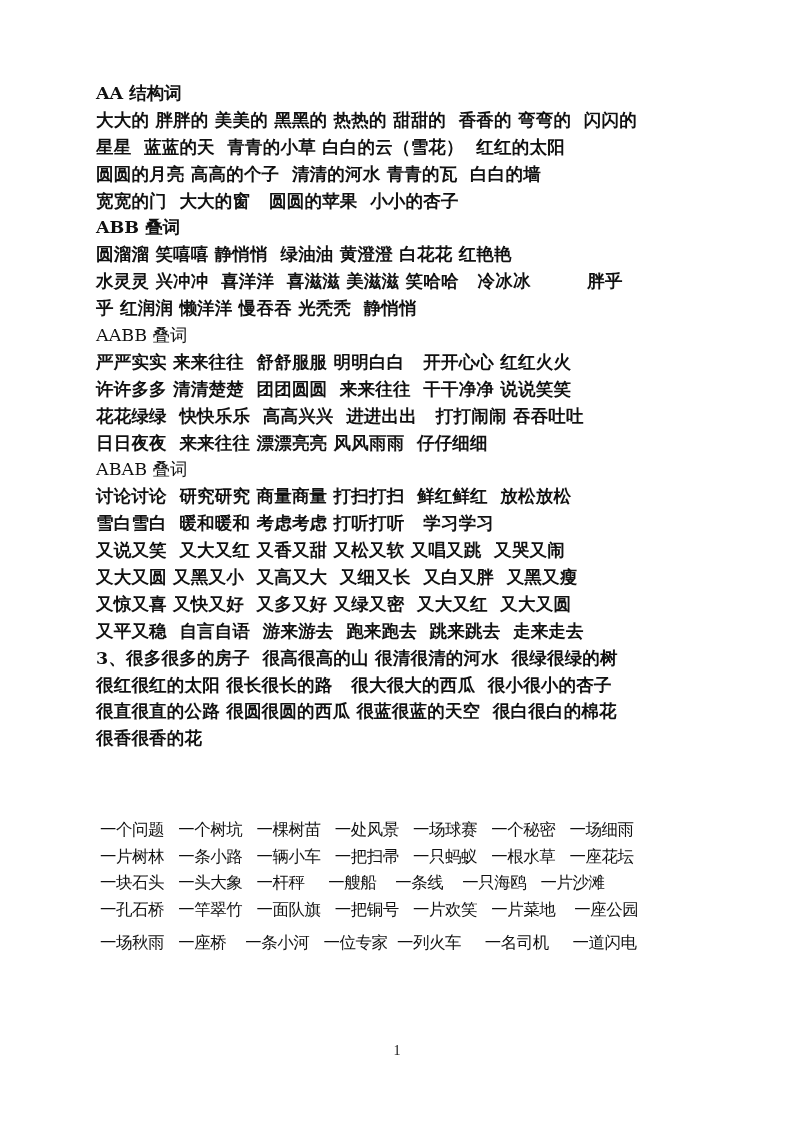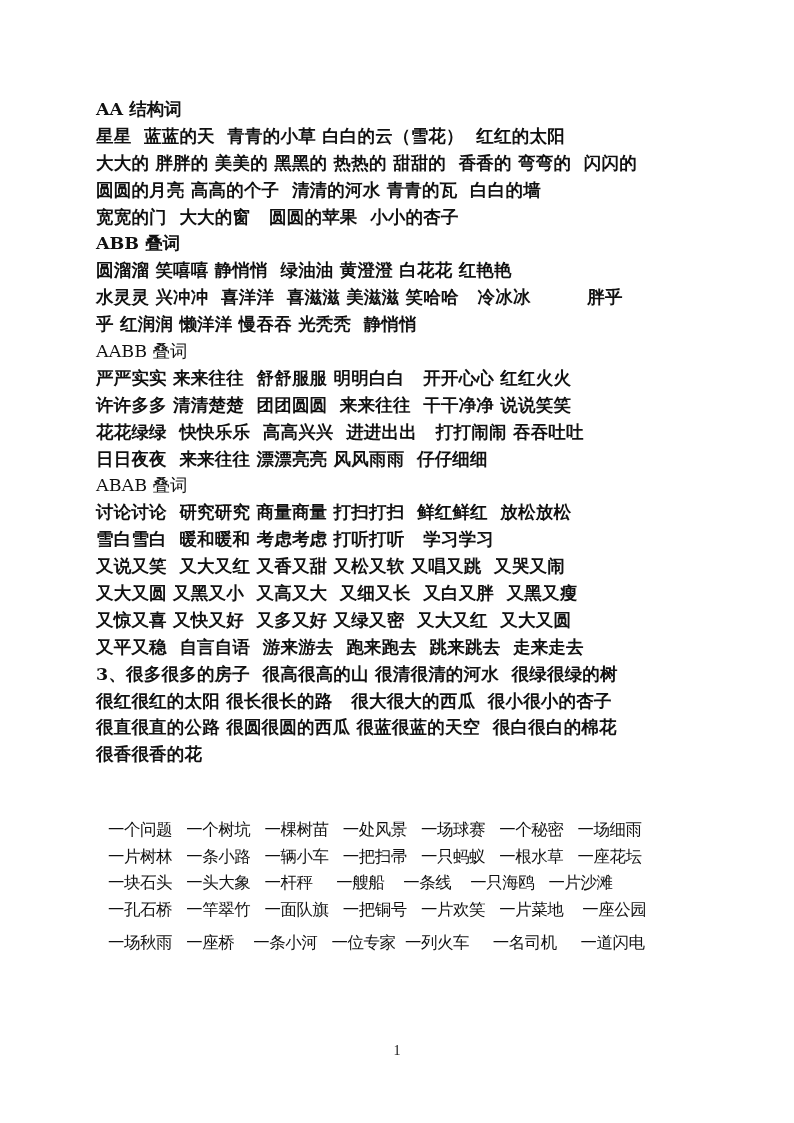--- a/index.html
+++ b/index.html
@@ -17,21 +17,21 @@
     .page {
       position: absolute;
       left: 0; top: 0;
       width: 794px;
       height: 1123px;
       background: #ffffff;
     }
     .content {
       position: absolute;
       left: 96px;
-      top: 96px;
+      top: 80px;
       width: 620px;
     }
     .line {
       white-space: pre;
       font-family: "DejaVu Serif", "Liberation Serif", serif;
       font-size: 17.5px;
       line-height: 26.9px;
       height: 26.9px;
       font-weight: bold;
       letter-spacing: 0.2px;
@@ -40,21 +40,21 @@
       white-space: pre;
       font-family: "DejaVu Serif", "Liberation Serif", serif;
       font-size: 17.5px;
       line-height: 26.9px;
       height: 26.9px;
     }
     .heading.bold { font-weight: bold; }
     .heading.normal { font-weight: normal; }
     .sans-block {
       position: absolute;
-      left: 108px;
+      left: 100px;
       top: 817px;
       width: 620px;
     }
     .sans-line {
       white-space: pre;
       font-family: "DejaVu Sans", "Liberation Sans", sans-serif;
       font-size: 16.5px;
       line-height: 26.7px;
       height: 26.7px;
       font-weight: normal;
@@ -73,22 +73,22 @@
       font-size: 14px;
     }
   </style>
 </head>
 <body>
 
 <div class="page">
   <div class="content">
 
     <div class="heading bold">AA 结构词</div>
+    <div class="line">大大的 胖胖的 美美的 黑黑的 热热的 甜甜的  香香的 弯弯的  闪闪的</div>
     <div class="line">星星  蓝蓝的天  青青的小草 白白的云（雪花）  红红的太阳</div>
-    <div class="line">大大的 胖胖的 美美的 黑黑的 热热的 甜甜的  香香的 弯弯的  闪闪的</div>
     <div class="line">圆圆的月亮 高高的个子  清清的河水 青青的瓦  白白的墙</div>
     <div class="line">宽宽的门  大大的窗   圆圆的苹果  小小的杏子</div>
 
     <div class="heading bold">ABB 叠词</div>
     <div class="line">圆溜溜 笑嘻嘻 静悄悄  绿油油 黄澄澄 白花花 红艳艳</div>
     <div class="line">水灵灵 兴冲冲  喜洋洋  喜滋滋 美滋滋 笑哈哈   冷冰冰         胖乎</div>
     <div class="line">乎 红润润 懒洋洋 慢吞吞 光秃秃  静悄悄</div>
 
     <div class="heading normal">AABB 叠词</div>
     <div class="line">严严实实 来来往往  舒舒服服 明明白白   开开心心 红红火火</div>

